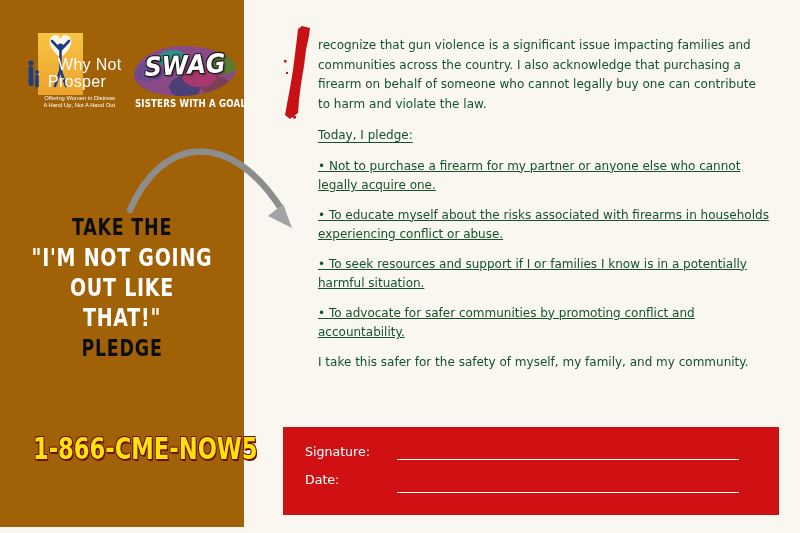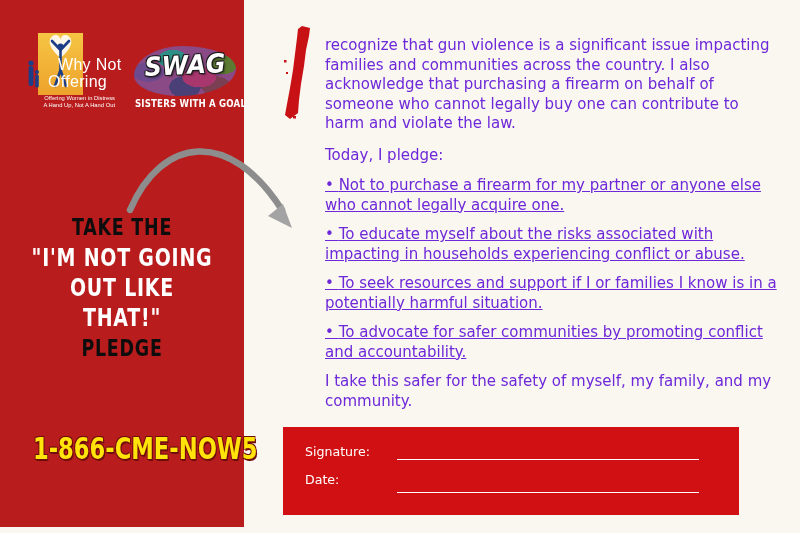--- a/index.html
+++ b/index.html
@@ -3,21 +3,21 @@
 <meta charset="utf-8">
 <style>
   * { box-sizing: border-box; margin: 0; padding: 0; }
   html,body { background:#e8e8e8; }
   .card {
     position: relative; width: 800px; height: 533px;
     background: #faf6f0; overflow: hidden;
     font-family: "DejaVu Sans", sans-serif;
   }
   
-  .sidebar { position:absolute; left:0; top:0; width:244px; height:527px; background:#b91c1c; }
+  .sidebar { position:absolute; left:0; top:0; width:244px; height:527px; background:#a16207; }
 
   
   .wnp { position:absolute; left:20px; top:30px; width:130px; height:82px; }
   .wnp svg { position:absolute; left:0; top:0; }
   .wnp-t1 { position:absolute; left:38px; top:26px; color:#fff; font-size:16px; font-family:"Liberation Sans",sans-serif; letter-spacing:.3px; }
   .wnp-t2 { position:absolute; left:28px; top:43px; color:#fff; font-size:16px; font-family:"Liberation Sans",sans-serif; letter-spacing:.3px; }
   .wnp-tag { position:absolute; left:0; top:65px; width:95px; text-align:right; color:#fff; font-size:5.8px; line-height:7px; font-family:"Liberation Sans",sans-serif; }
 
   
   .swag { position:absolute; left:132px; top:42px; width:106px; height:68px; }
@@ -61,30 +61,30 @@
 
   
   .arrow { position:absolute; left:116px; top:124px; }
 
   
   .dropcap { position:absolute; left:281px; top:26px; }
   .sr { position:absolute; width:1px; height:1px; overflow:hidden; clip-path: inset(50%); }
 
   
   .main-text {
-    position:absolute; left:325px; top:36px; width:452px;
-    color:#6d28d9; font-size:15px; line-height:19.5px;
+    position:absolute; left:318px; top:36px; width:452px;
+    color:#14532d; font-size:12px; line-height:19.5px;
   }
   .main-text p.intro   { margin-bottom:12px; }
-  .main-text .heading  { margin-bottom:11px; text-underline-offset:3px; }
+  .main-text .heading  { margin-bottom:11px; text-decoration:underline; text-underline-offset:3px; }
   .main-text p.bullet  { margin-bottom:10px;text-decoration:underline; }
   .main-text p.bullet::before { content:"\2022\00a0 "; }
 
   
-  .sigbox { position:absolute; left:283px; top:427px; width:456px; height:88px;
+  .sigbox { position:absolute; left:283px; top:427px; width:496px; height:88px;
             background:#d01012; padding:6px 40px 0 22px; color:#fff; font-size:12.6px; }
   .sig-row { display:flex; align-items:flex-end; height:27px; }
   .sig-row + .sig-row { margin-top:6px;align-items:center; }
   .sig-label { display:inline-block; width:92px; padding-bottom:1px; }
   .sig-line { flex:1; border-bottom:1.2px solid #ffffff; height:100%; }
 </style>
 </head>
 <body>
 
 <div class="card">
@@ -108,21 +108,21 @@
         </g>
         <circle cx="40.5" cy="16.5" r="3" fill="#1d3e86"></circle>
         <g fill="#1d3e86">
           <circle cx="11" cy="33" r="2.6"></circle>
             <rect x="8.6" y="36" width="4.8" height="20" rx="2"></rect>
           <circle cx="17" cy="42" r="2"></circle>
             <rect x="15.2" y="44.5" width="3.6" height="13" rx="1.6"></rect>
         </g>
       </svg>
       <div class="wnp-t1">Why Not</div>
-      <div class="wnp-t2">Offering</div>
+      <div class="wnp-t2">Prosper</div>
       <div class="wnp-tag">
         <div>Offering Women in Distress</div>
         <div>A Hand Up, Not A Hand Out</div>
       </div>
     </div>
 
     <div class="swag">
       <div class="swag-blob"></div>
       <div class="swag-word">SWAG</div>
       <div class="swag-sub">SISTERS WITH A GOAL</div>
@@ -148,21 +148,21 @@
     <rect x="3" y="34" width="2.5" height="2.5" fill="#c81114"></rect>
     <rect x="5" y="46" width="2" height="2" fill="#c81114"></rect>
     <rect x="12" y="90" width="3" height="2.5" fill="#c81114"></rect>
   </svg>
   <span class="sr">I</span>
 
   <div class="main-text">
     <p class="intro">recognize that gun violence is a significant issue impacting families and communities across the country. I also acknowledge that purchasing a firearm on behalf of someone who cannot legally buy one can contribute to harm and violate the law.</p>
     <p class="heading">Today, I pledge:</p>
     <p class="bullet">Not to purchase a firearm for my partner or anyone else who cannot legally acquire one.</p>
-    <p class="bullet">To educate myself about the risks associated with impacting in households experiencing conflict or abuse.</p>
+    <p class="bullet">To educate myself about the risks associated with firearms in households experiencing conflict or abuse.</p>
     <p class="bullet">To seek resources and support if I or families I know is in a potentially harmful situation.</p>
     <p class="bullet">To advocate for safer communities by promoting conflict and accountability.</p>
     <p class="closing">I take this safer for the safety of myself, my family, and my community.</p>
   </div>
 
   <div class="sigbox">
     <div class="sig-row">
       <span class="sig-label">Signature:</span>
       <span class="sig-line"></span>
     </div>

